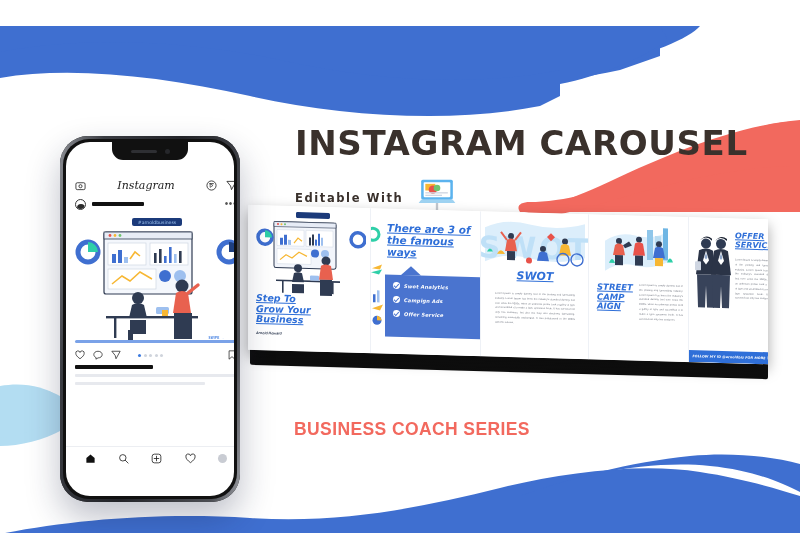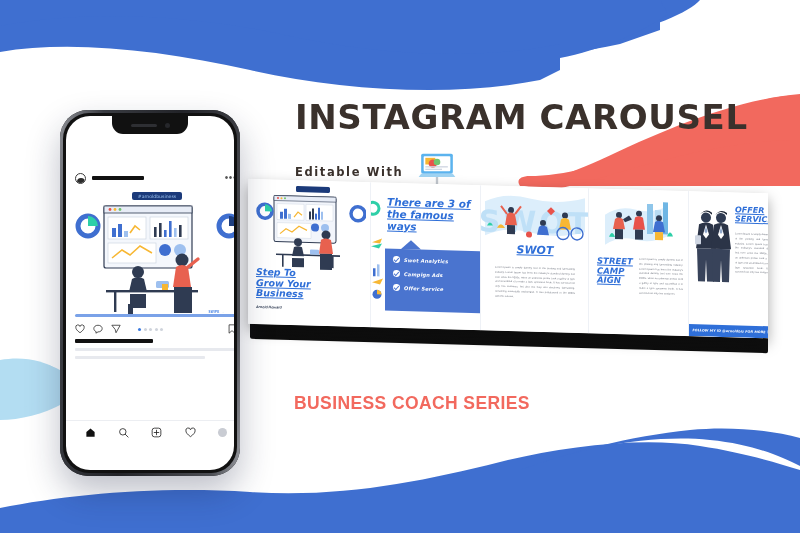--- a/index.html
+++ b/index.html
@@ -2,21 +2,21 @@
 <html><head>
 <meta charset="utf-8">
 <style>
   * { margin:0; padding:0; box-sizing:border-box; }
   html,body { width:800px; height:533px; overflow:hidden; }
   body {
     font-family:"Liberation Sans", sans-serif;
     background:#ffffff;
     position:relative;
   }
-  .stage { position:absolute; inset:0; background:#fff; overflow:hidden; }
+  .stage { position:absolute; inset:0; background:#fff; overflow:hidden;margin-top:26px; }
 
   
   .bg-svg { position:absolute; inset:0; width:800px; height:533px; }
 
   
   .headline {
     position:absolute; left:295px; top:100px; width:420px;
   }
   .headline h1 {
     font-family:"DejaVu Sans", sans-serif;
@@ -399,20 +399,37 @@
   <div class="phone">
     <div class="phone-bezel">
       <div class="phone-inner">
         <div class="screen">
 
           <div class="notch">
             <span class="speaker"></span>
             <span class="cam"></span>
           </div>
 
+          <div class="ig-header">
+            <svg width="11" height="11" viewBox="0 0 24 24">
+              <rect x="2" y="6" width="20" height="15" rx="3" fill="none" stroke="#222" stroke-width="1.8"></rect>
+              <circle cx="12" cy="13.5" r="3.4" fill="none" stroke="#222" stroke-width="1.8"></circle>
+            </svg>
+            <span class="ig-logo">Instagram</span>
+            <span class="ig-icons">
+              <svg width="11" height="11" viewBox="0 0 24 24">
+                <circle cx="12" cy="12" r="10" fill="none" stroke="#222" stroke-width="1.8"></circle>
+                <path d="M7 8 L17 8" stroke="#222" stroke-width="1.8"></path>
+                <path d="M9 16 l6 -4 l-6 -4 z" fill="none" stroke="#222" stroke-width="1.4"></path>
+              </svg>
+              <svg width="11" height="11" viewBox="0 0 24 24">
+                <path d="M2 3 L22 3 L12 21 L10 13 L2 3 Z" fill="none" stroke="#222" stroke-width="1.8" stroke-linejoin="round"></path>
+              </svg>
+            </span>
+          </div>
 
           <div class="ig-userrow">
             <span class="ig-avatar">
                 <i></i>
               </span>
             <span class="ig-name-bar"></span>
             <span class="ig-dots">•••</span>
           </div>
 
           <div class="ig-post">

